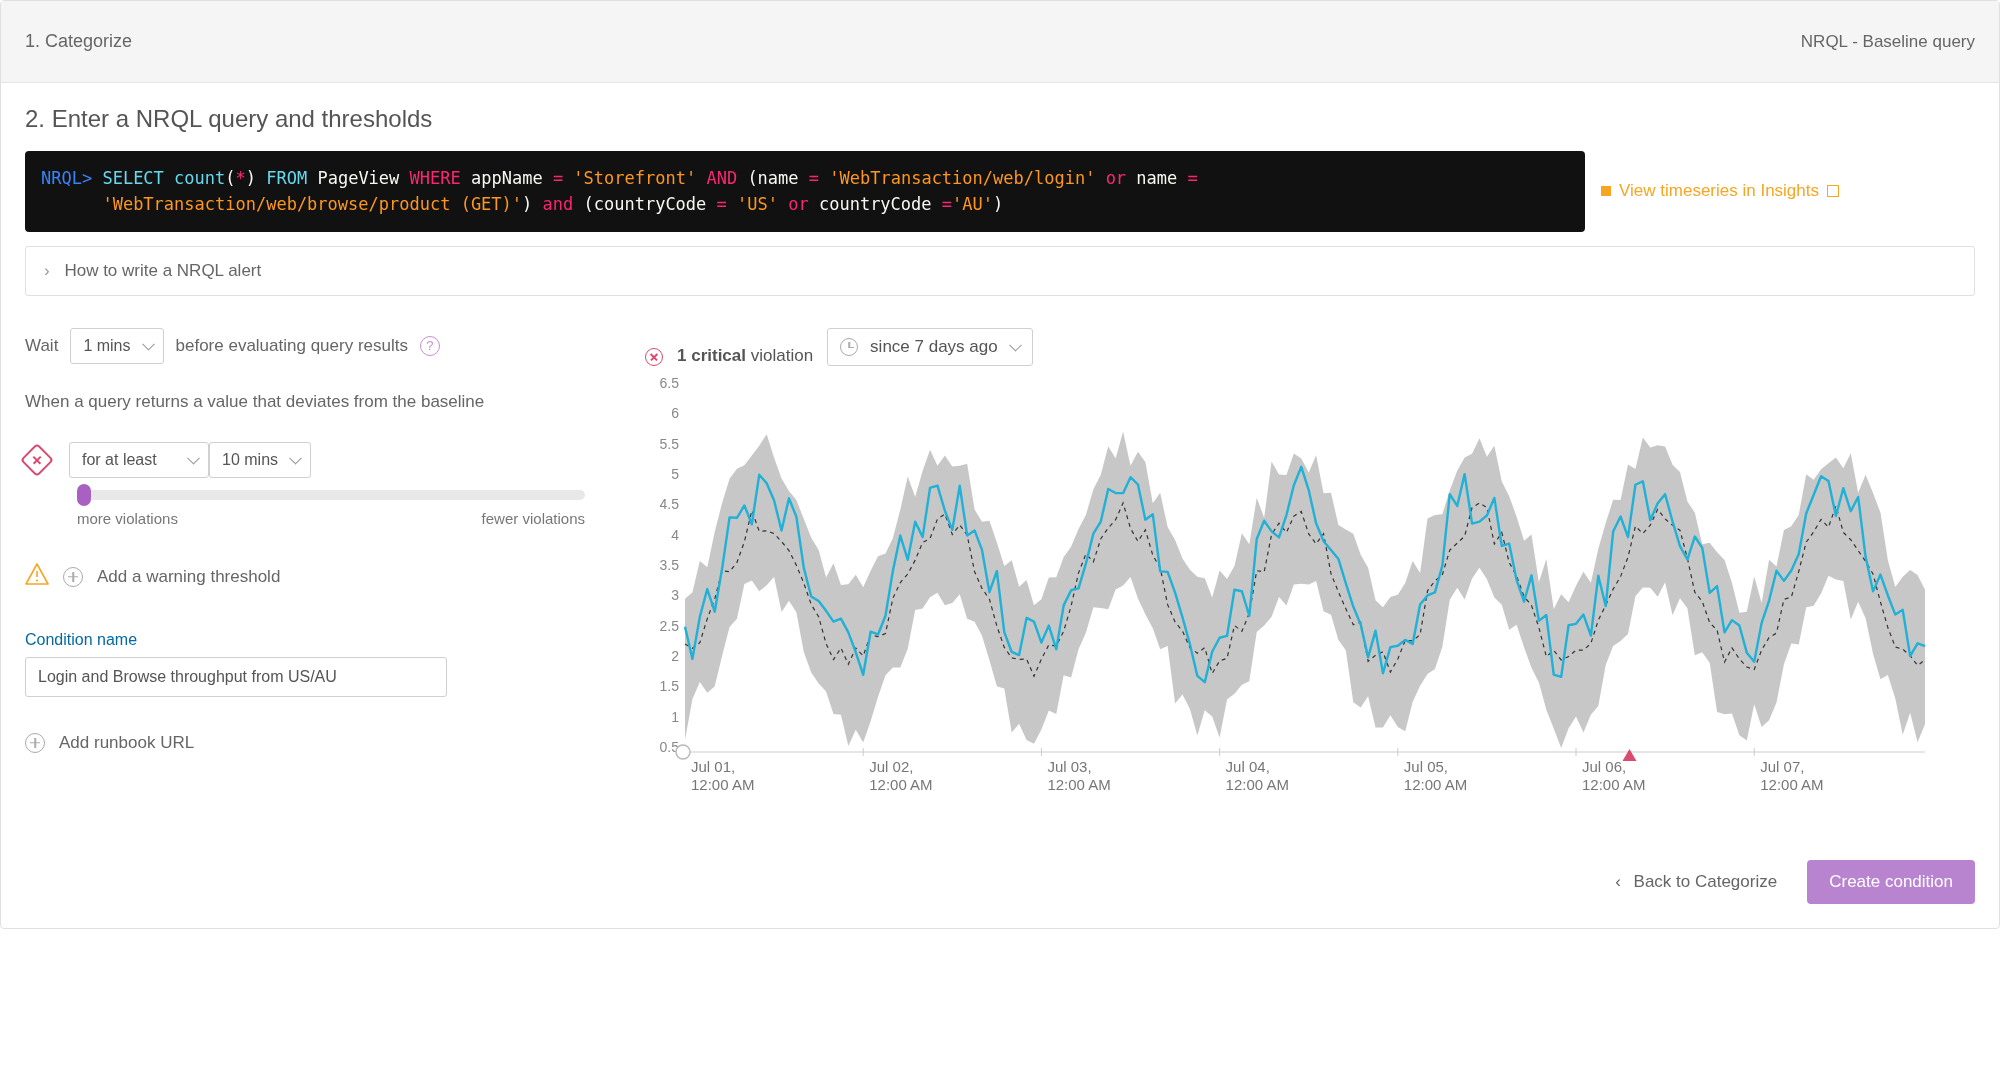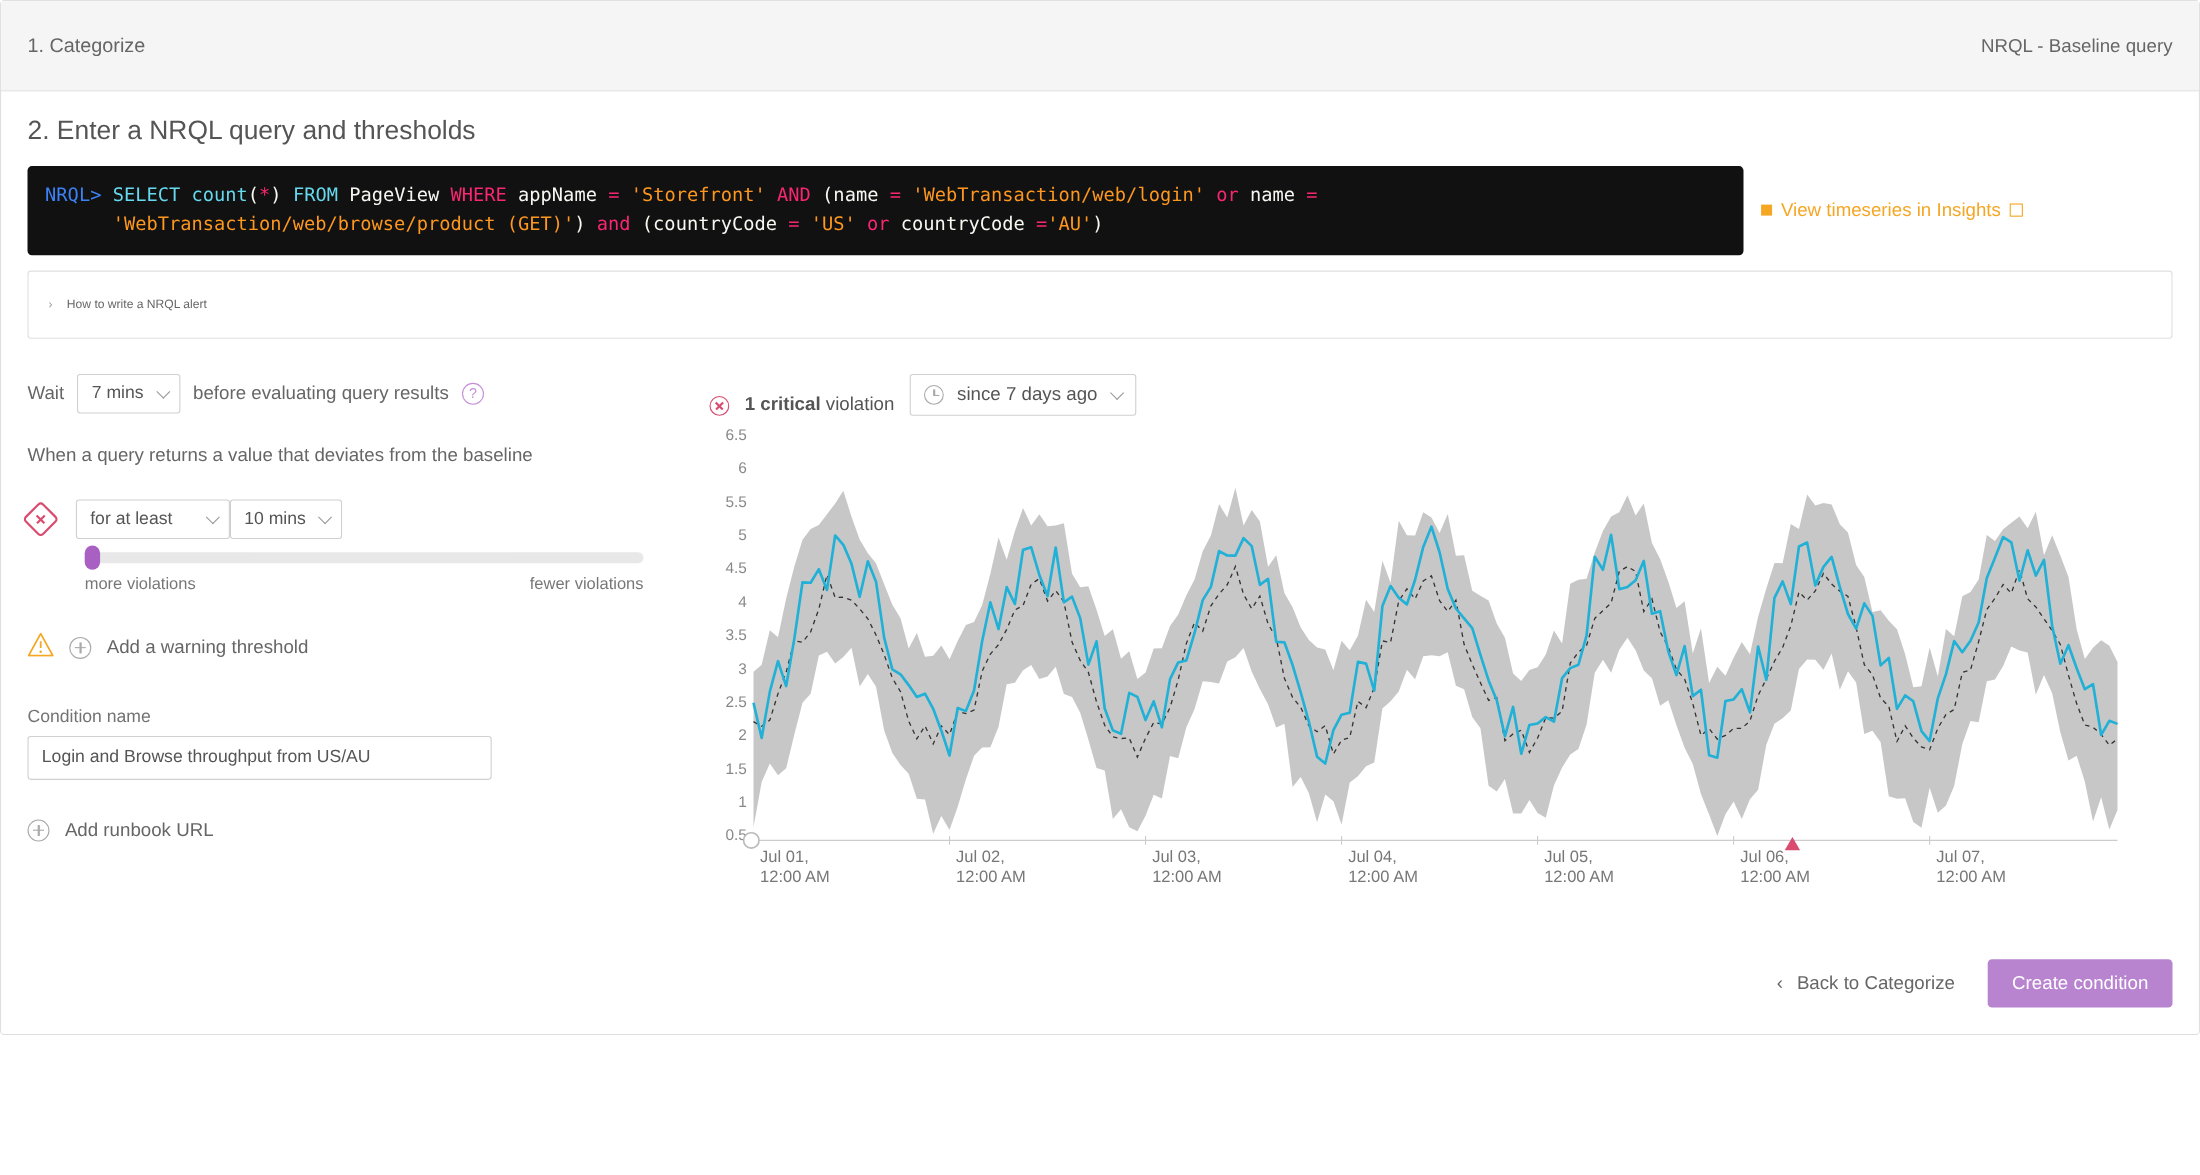--- a/index.html
+++ b/index.html
@@ -60,24 +60,24 @@
   display: inline-flex;
   align-items: center;
   gap: 8px;
   cursor: pointer;
 }
 .timeseries-link .sq { width:10px; height:10px; background:#f5a623; display:inline-block; }
 .timeseries-link .ext { border:1px solid #f5a623; width:12px; height:12px; position:relative; }
 .howto {
   border: 1px solid #e0e0e0;
   border-radius: 3px;
-  padding: 24px 18px;
+  padding: 14px 18px;
   margin-top: 14px;
   color: #666;
-  font-size: 11px;
+  font-size: 17px;
 }
 .howto .chev { color:#999; margin-right:10px; }
 .main-row {
   display: flex;
   gap: 40px;
   margin-top: 32px;
 }
 .left-col { flex: 0 0 580px; }
 .right-col { flex: 1; }
 .form-line {
@@ -179,21 +179,21 @@
   width: 20px; height: 20px;
   border: 1.5px solid #aaa;
   border-radius: 50%;
   position: relative;
 }
 .plus-circle::before, .plus-circle::after {
   content:""; position:absolute; background:#aaa;
 }
 .plus-circle::before { width:10px; height:1.5px; top:50%; left:50%; transform:translate(-50%,-50%);}
 .plus-circle::after  { width:1.5px; height:10px; top:50%; left:50%; transform:translate(-50%,-50%);}
-.field-label { font-size:16px; color:#737373; margin-bottom:8px; }
+.field-label { font-size:16px; color:#0369a1; margin-bottom:8px; }
 .text-input {
   border: 1px solid #d0d0d0;
   border-radius: 3px;
   padding: 10px 12px;
   font-size: 16px;
   width: 422px;
   color: #555;
 }
 .violation-row {
   display: flex;
@@ -277,21 +277,21 @@
 
     <div class="howto">
       <span class="chev">›</span>
       <span>How to write a NRQL alert</span>
     </div>
 
     <div class="main-row">
       <div class="left-col">
         <div class="form-line">
           <span>Wait</span>
-          <span class="select-box">7 mins</span>
+          <span class="select-box">1 mins</span>
           <span>before evaluating query results</span>
           <span class="help-icon">?</span>
         </div>
 
         <div class="deviation-text">When a query returns a value that deviates from the baseline</div>
 
         <div class="threshold-row">
           <span class="icon-circle-x"></span>
           <span style="width:20px"></span>
           <span class="select-box" style="min-width:140px">for at least</span>

